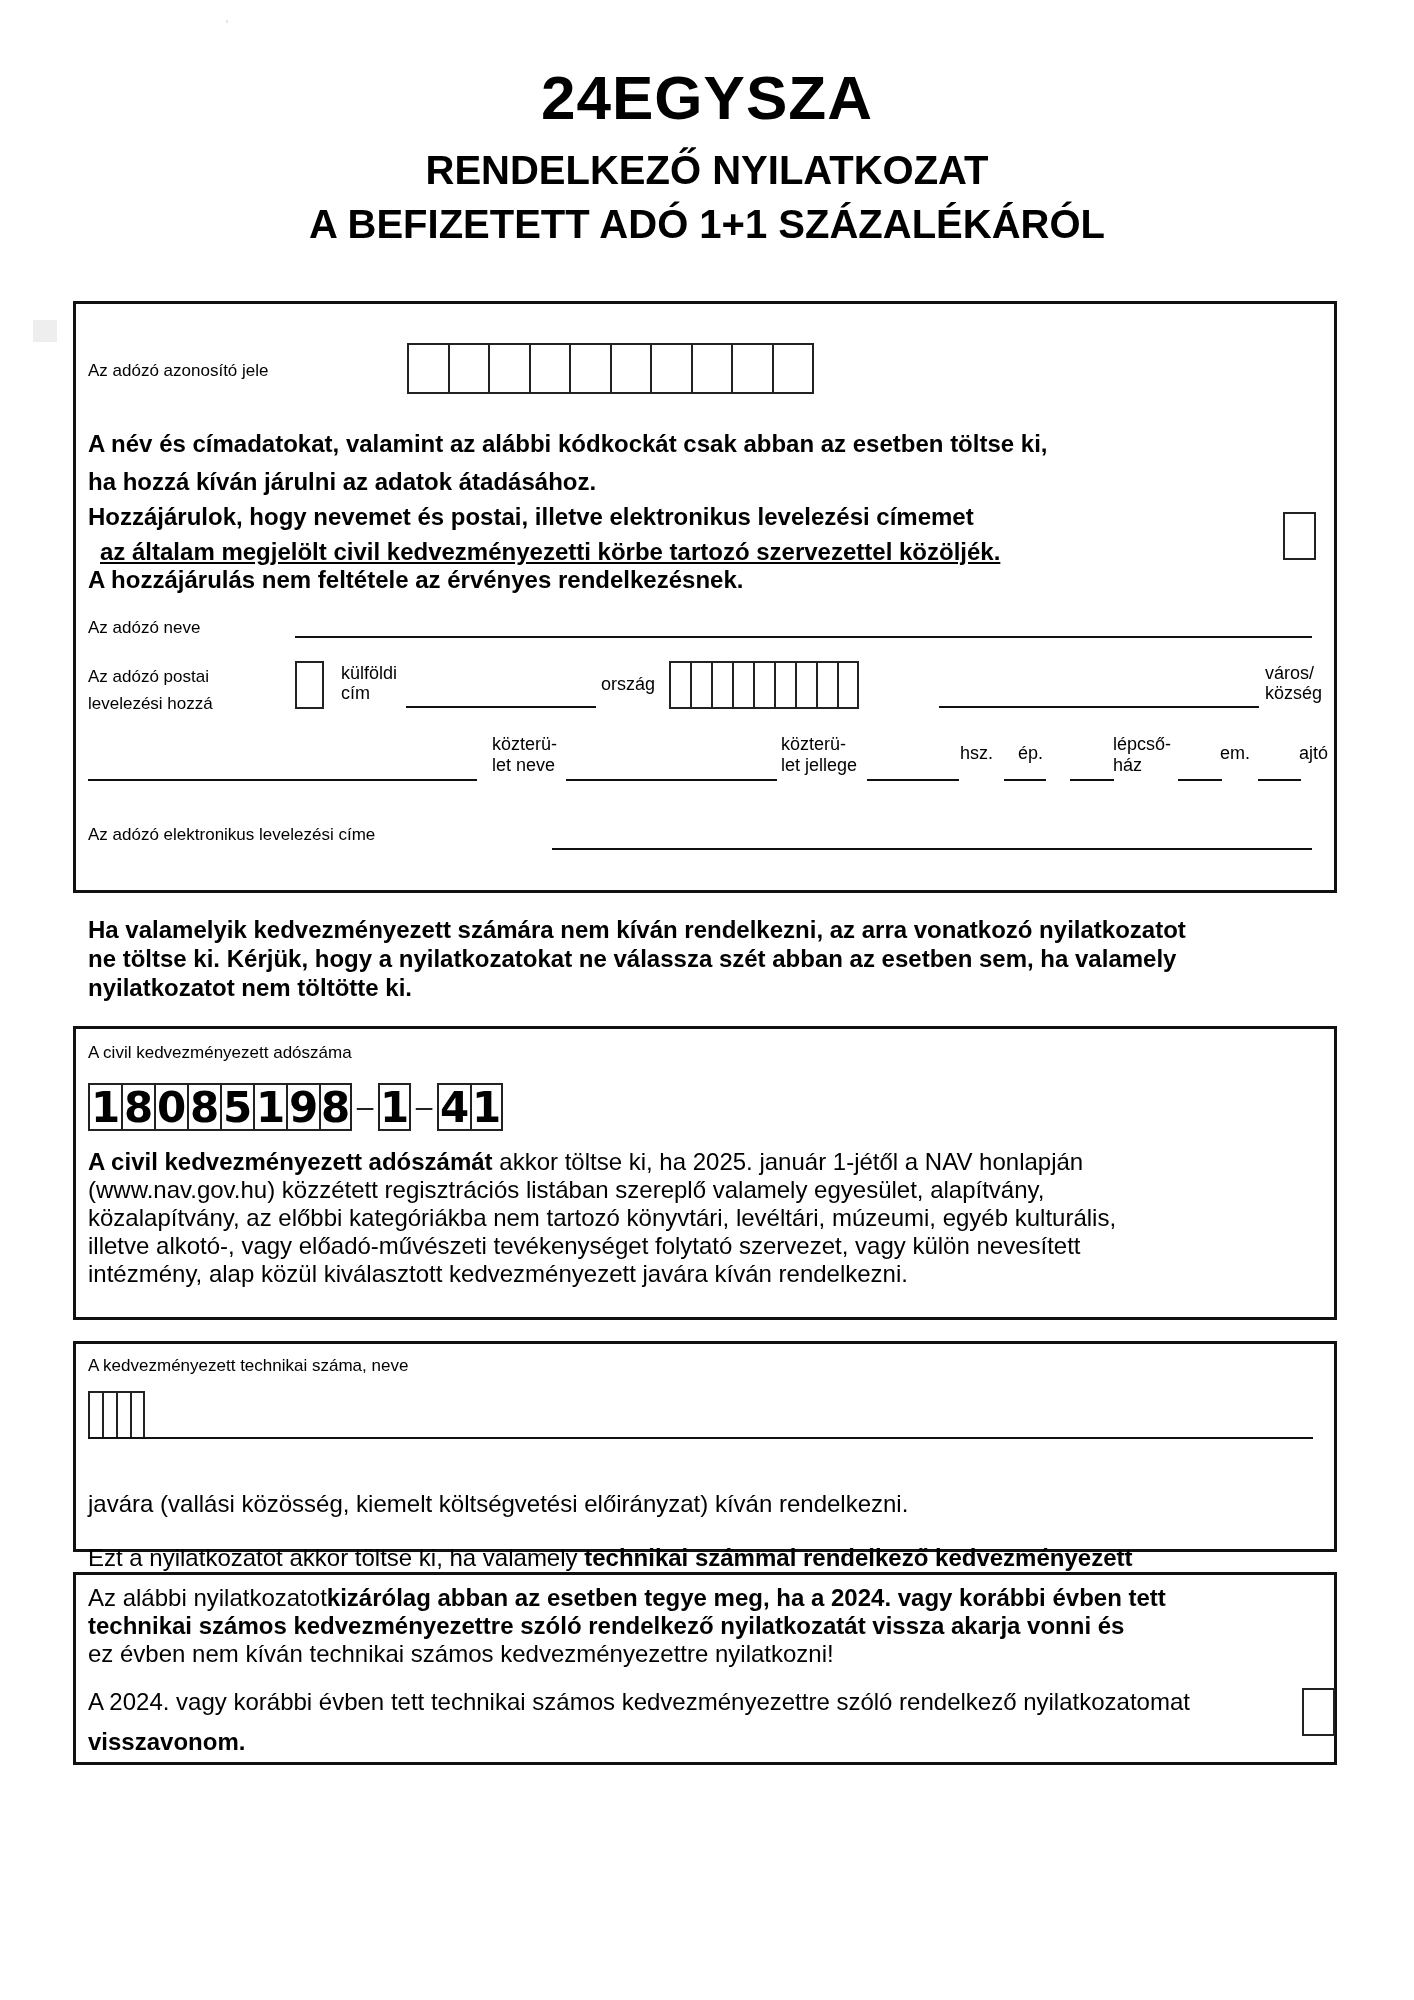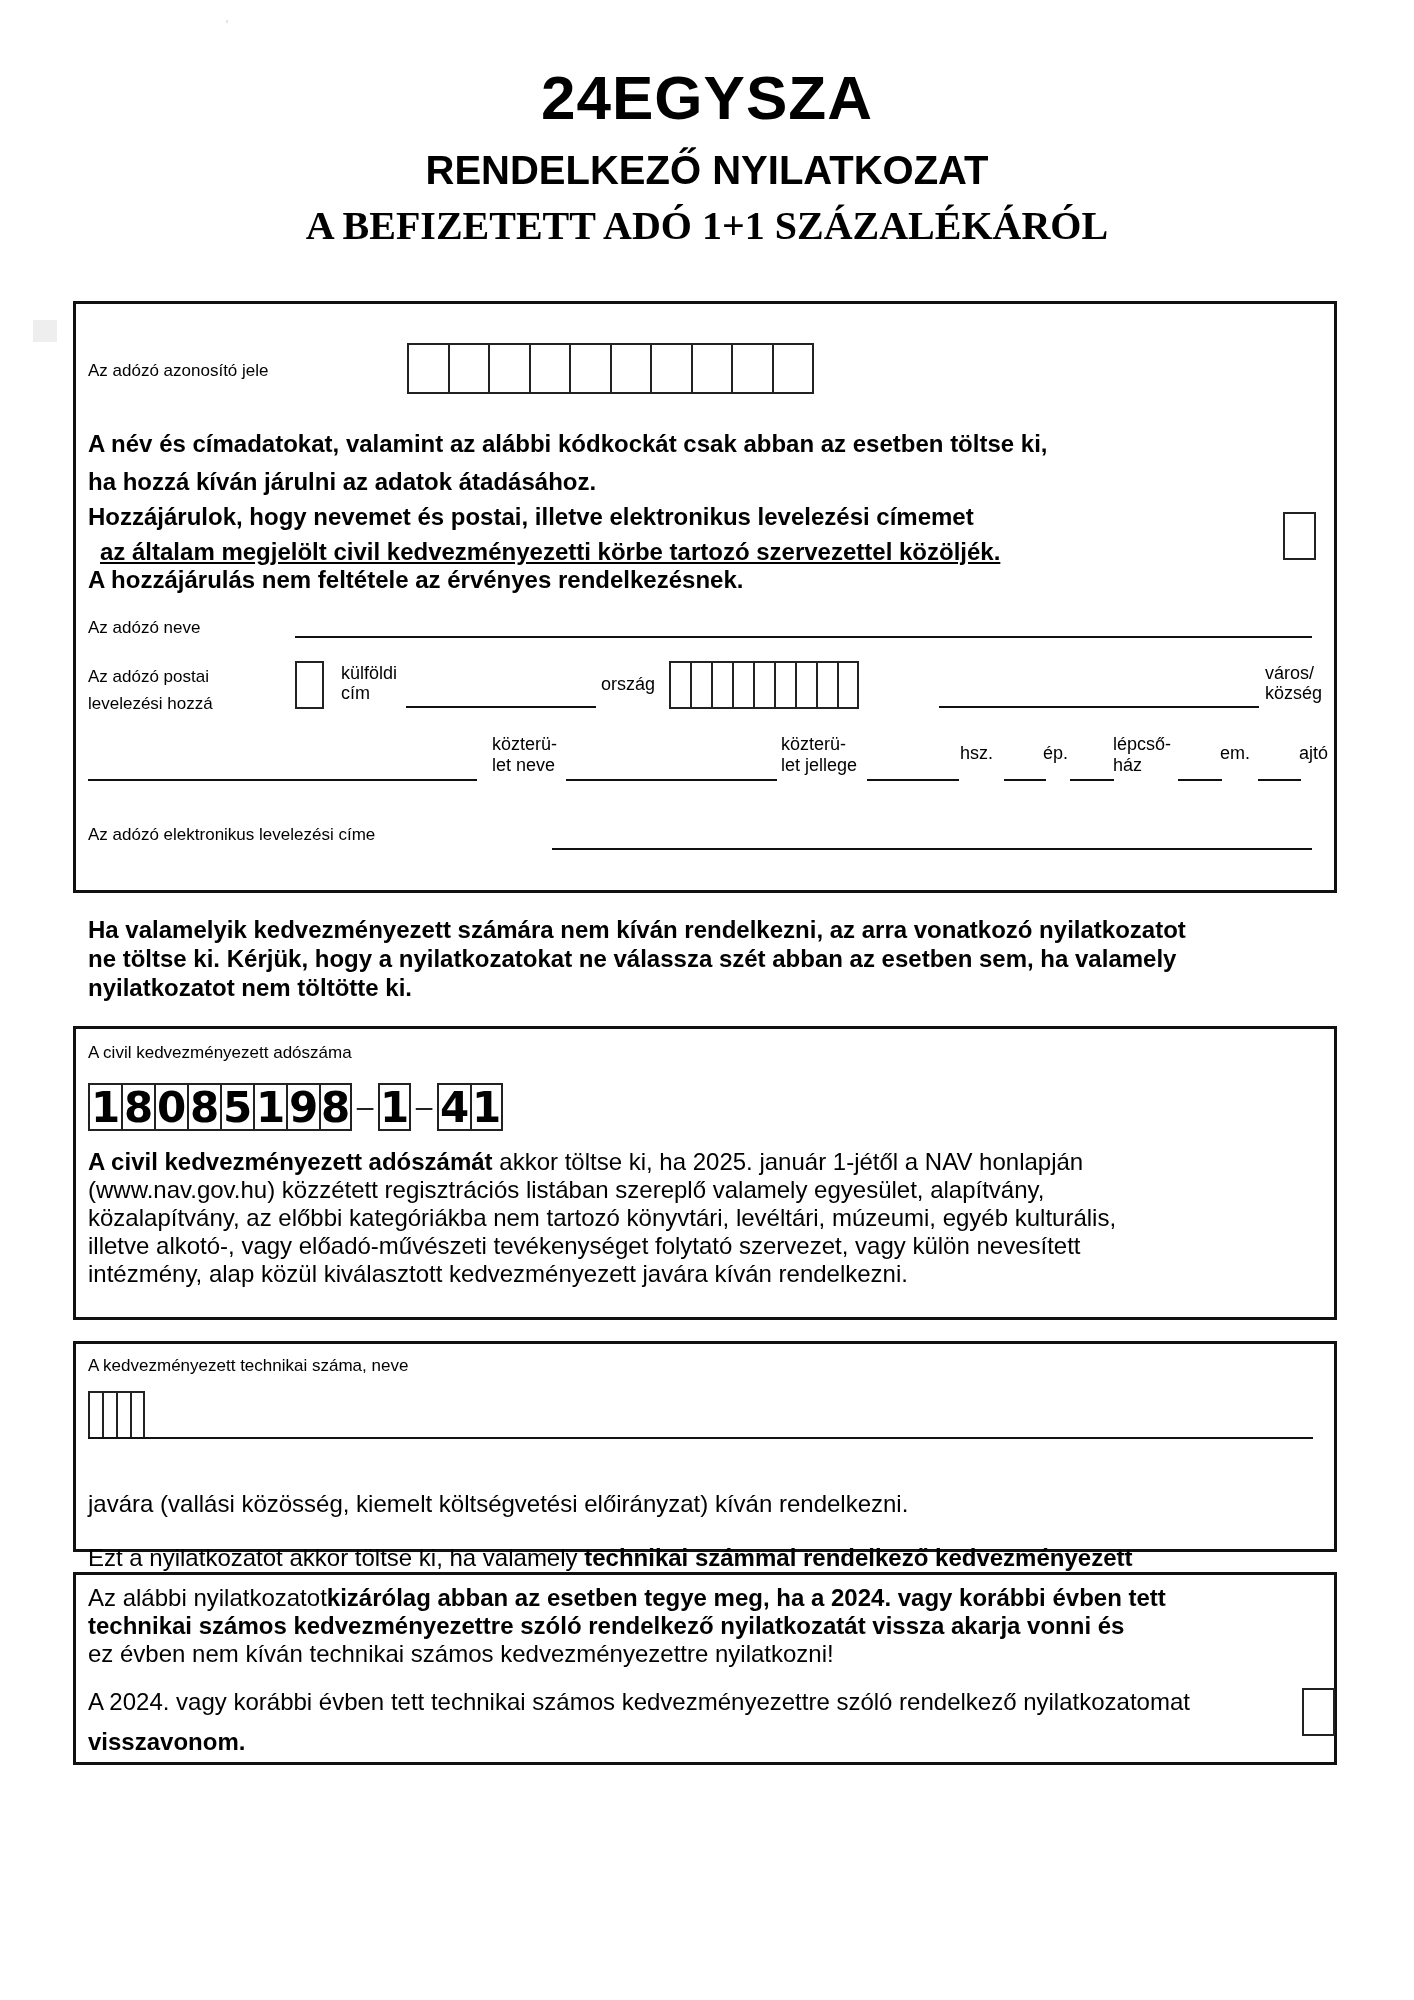--- a/index.html
+++ b/index.html
@@ -25,21 +25,21 @@
   .dash { width: 26px; text-align: center; font-size: 30px; line-height: 48px; color: #222; }
   .taxgrp { display: flex; align-items: center; }
 </style>
 </head>
 <body>
 
 <div class="abs dot"></div>
 
 <div class="abs title-code">24EGYSZA</div>
 <div class="abs title-main" style="top:148px;">RENDELKEZŐ NYILATKOZAT</div>
-<div class="abs title-main" style="top:202px;font-family:Liberation Serif, serif;">A BEFIZETETT ADÓ 1+1 SZÁZALÉKÁRÓL</div>
+<div class="abs title-main" style="top:202px;">A BEFIZETETT ADÓ 1+1 SZÁZALÉKÁRÓL</div>
 
 <div class="abs marker"></div>
 
 <div class="abs box" style="left:73px; top:301px; width:1264px; height:592px;"></div>
 
 <div class="abs lbl" style="left:88px; top:361px;">Az adózó azonosító jele</div>
 <div class="abs cells" style="left:407px; top:343px;">
   <div class="cell" style="width:41px;height:51px;"></div>
   <div class="cell" style="width:40px;height:51px;"></div>
   <div class="cell" style="width:41px;height:51px;"></div>
@@ -86,21 +86,21 @@
 
 <div class="abs line" style="left:88px; top:779px; width:389px;"></div>
 <div class="abs sm" style="left:492px; top:734px;">közterü-</div>
 <div class="abs sm" style="left:492px; top:755px;">let neve</div>
 <div class="abs line" style="left:566px; top:779px; width:211px;"></div>
 <div class="abs sm" style="left:781px; top:734px;">közterü-</div>
 <div class="abs sm" style="left:781px; top:755px;">let jellege</div>
 <div class="abs line" style="left:867px; top:779px; width:92px;"></div>
 <div class="abs sm" style="left:960px; top:743px;">hsz.</div>
 <div class="abs line" style="left:1004px; top:779px; width:42px;"></div>
-<div class="abs sm" style="left:1043px; top:743px;">ép.</div>
+<div class="abs sm" style="left:1018px; top:743px;">ép.</div>
 <div class="abs line" style="left:1070px; top:779px; width:44px;"></div>
 <div class="abs sm" style="left:1113px; top:734px;">lépcső-</div>
 <div class="abs sm" style="left:1113px; top:755px;">ház</div>
 <div class="abs line" style="left:1178px; top:779px; width:44px;"></div>
 <div class="abs sm" style="left:1220px; top:743px;">em.</div>
 <div class="abs line" style="left:1258px; top:779px; width:43px;"></div>
 <div class="abs sm" style="left:1299px; top:743px;">ajtó</div>
 
 <div class="abs lbl" style="left:88px; top:825px;">Az adózó elektronikus levelezési címe</div>
 <div class="abs line" style="left:552px; top:848px; width:760px;"></div>

